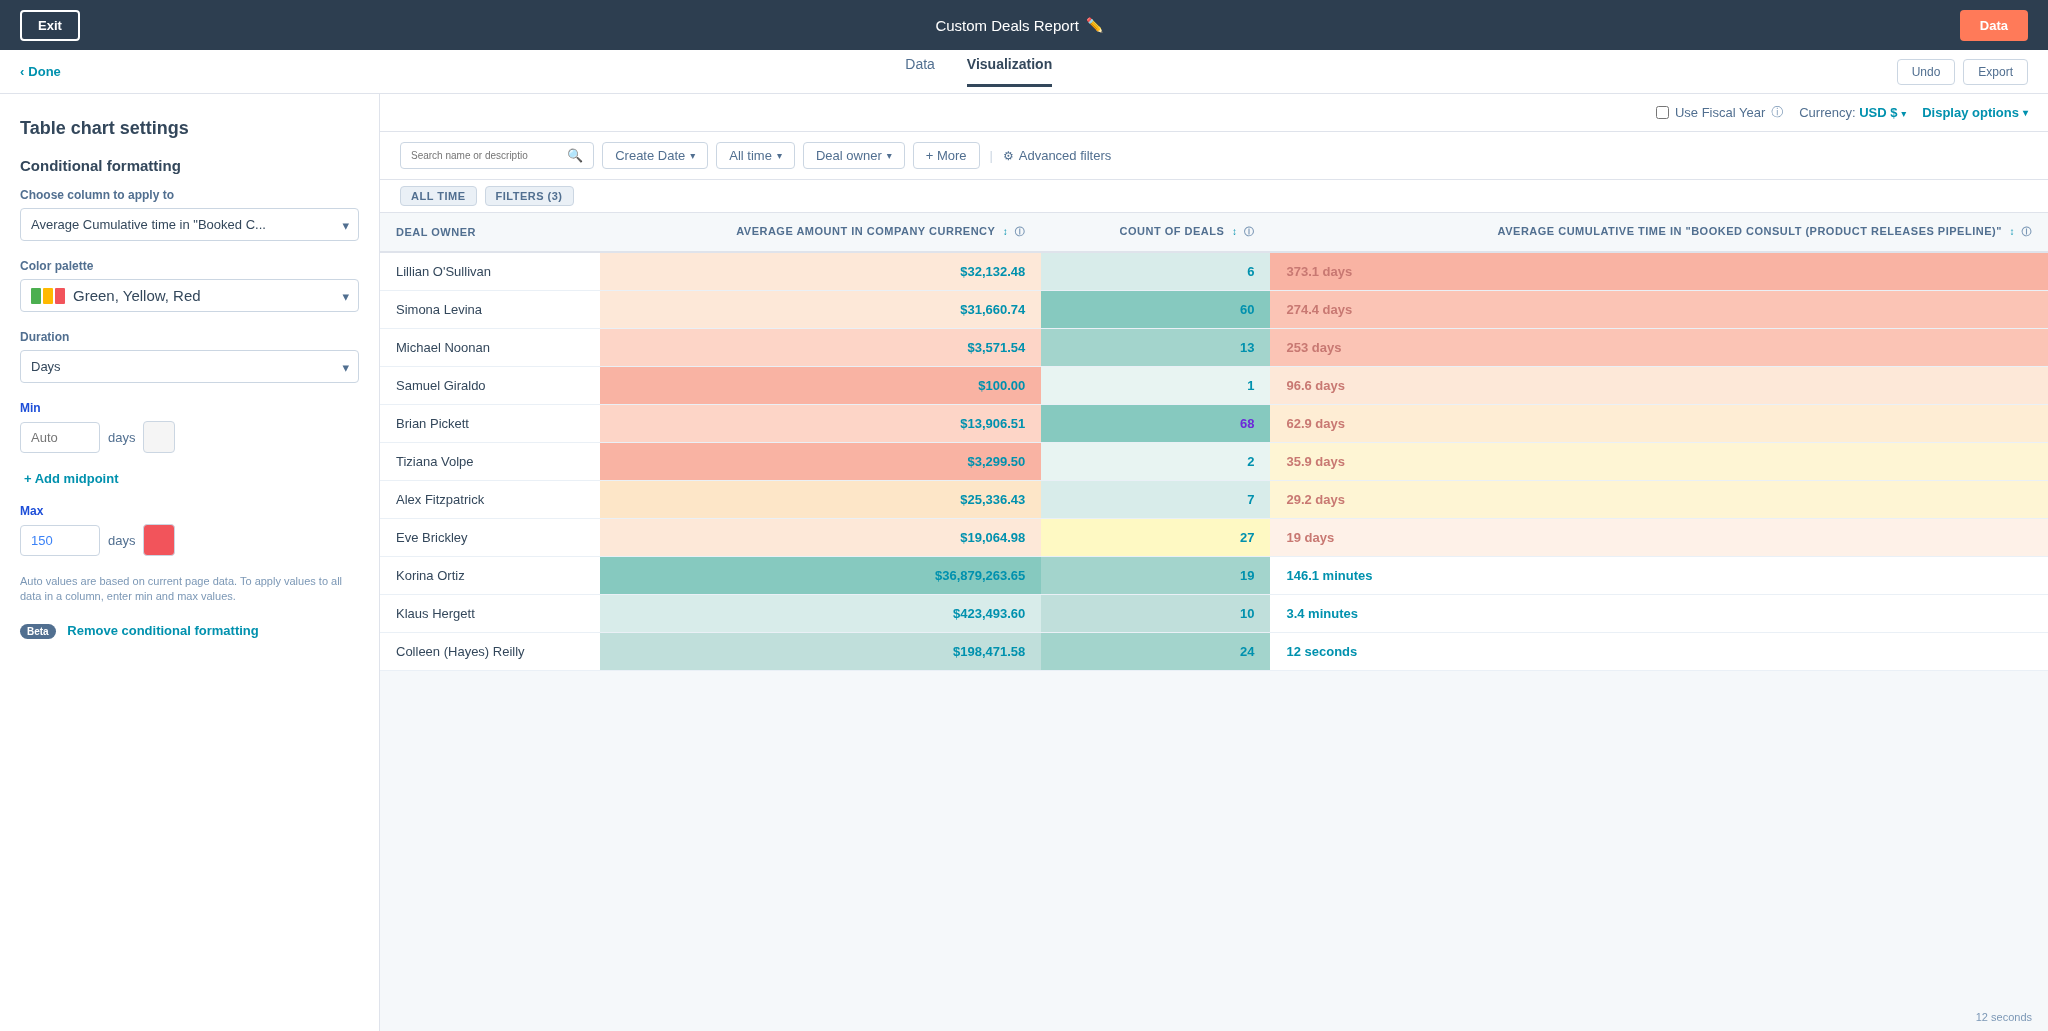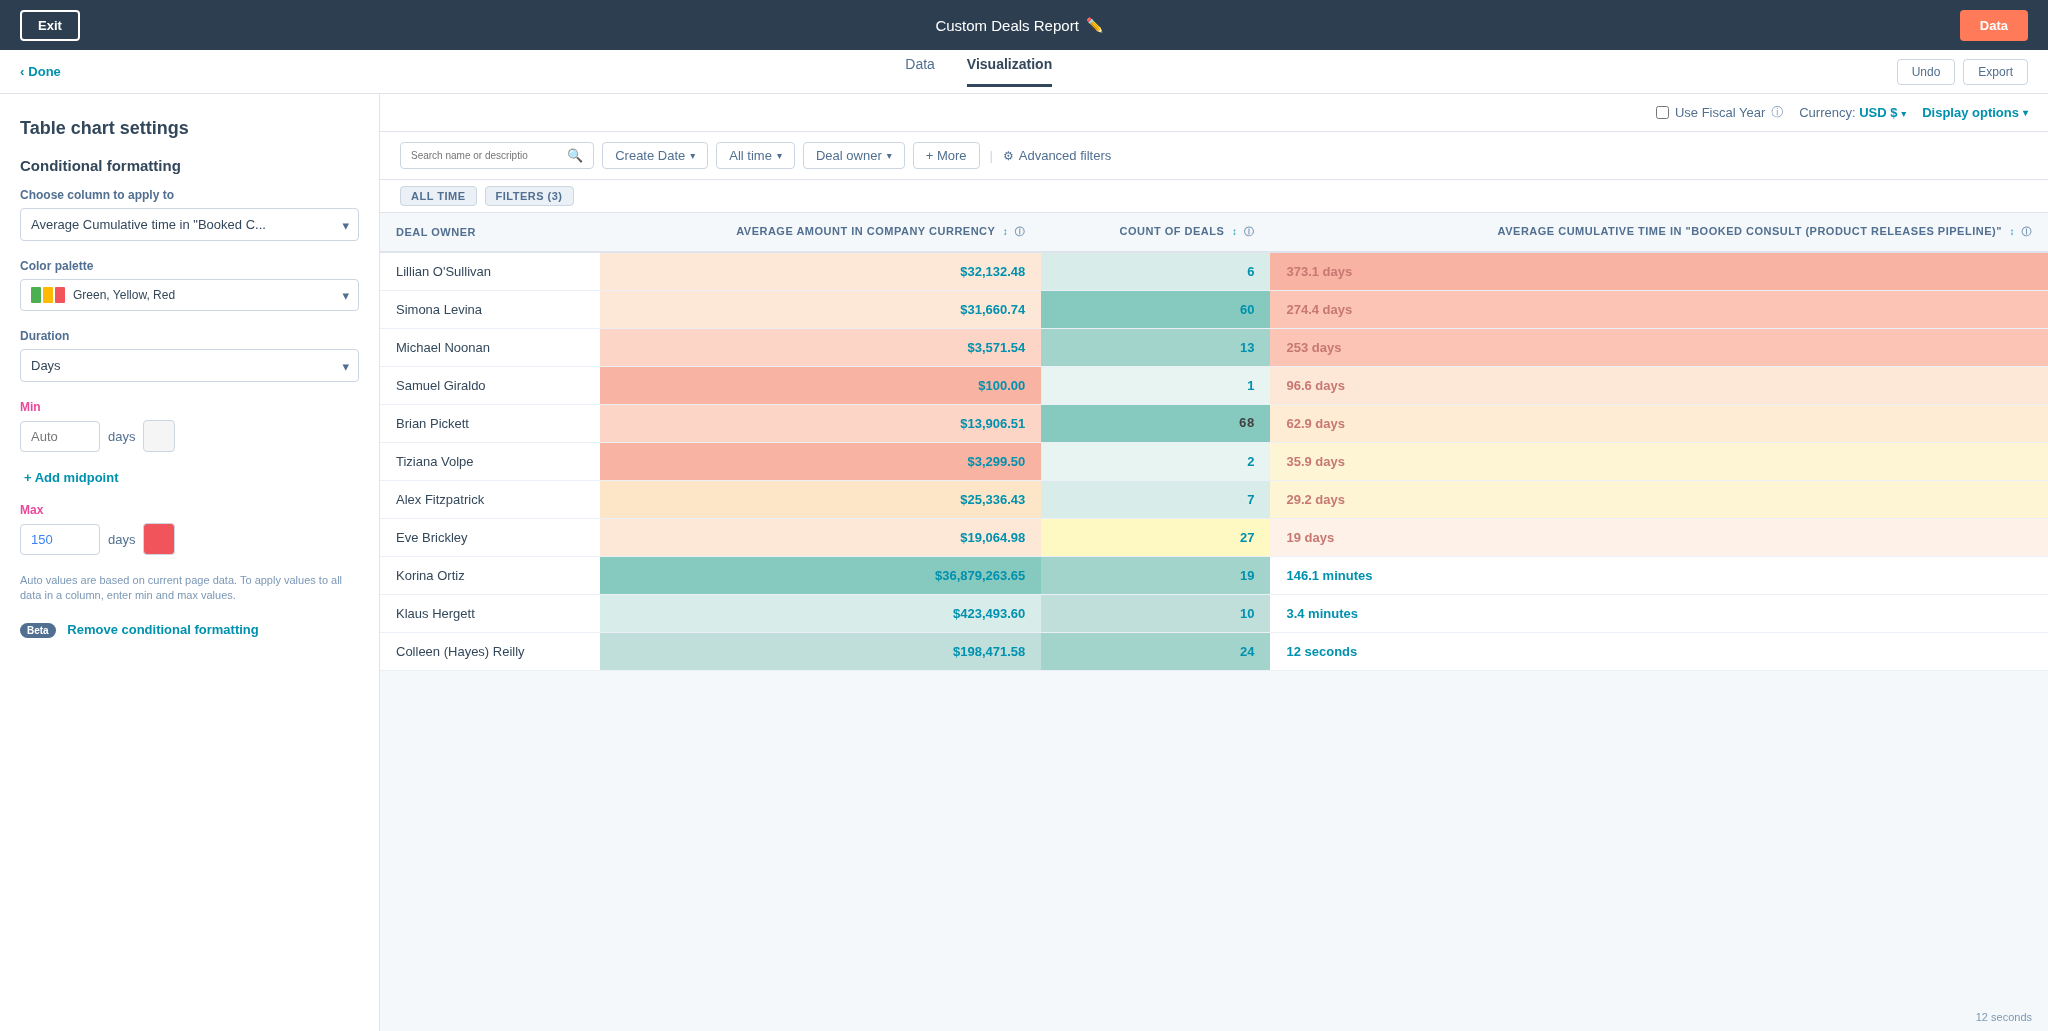--- a/index.html
+++ b/index.html
@@ -162,21 +162,21 @@
 
     .min-max-row {
       display: flex;
       align-items: center;
       gap: 8px;
       margin-bottom: 14px;
     }
     .min-max-label {
       font-size: 12px;
       font-weight: 600;
-      color: #ec4899;
+      color: #1d4ed8;
       margin-bottom: 6px;
     }
     .number-input {
       border: 1px solid #cbd6e2;
       border-radius: 4px;
       padding: 7px 10px;
       font-size: 13px;
       color: #3b82f6;
       width: 80px;
     }
@@ -447,21 +447,21 @@
 
     <div class="form-group">
       <label class="form-label">Color palette</label>
       <div class="select-wrapper">
         <div style="display:flex;align-items:center;border:1px solid #cbd6e2;border-radius:4px;padding:7px 32px 7px 10px;background:#fff;gap:8px;cursor:pointer;">
           <div class="color-swatch">
             <div class="swatch-g"></div>
             <div class="swatch-y"></div>
             <div class="swatch-r"></div>
           </div>
-          <span style="font-size:12px;color:#33475b;">Green, Yellow, Red</span>
+          <span style="font-size:15px;color:#33475b;">Green, Yellow, Red</span>
         </div>
         <span class="select-arrow">▾</span>
       </div>
     </div>
 
     <div class="form-group">
       <label class="form-label">Duration</label>
       <div class="select-wrapper">
         <select class="form-select"><option>Days</option></select>
         <span class="select-arrow">▾</span>
@@ -593,21 +593,21 @@
   </tr>
             <tr>
     <td style="color:#33475b;">Samuel Giraldo</td>
     <td class="right amount" style="background:#f9b3a3;color:#0091ae;">$100.00</td>
     <td class="count" style="background:#e8f4f2;color:#0091ae;">1</td>
     <td class="days-val" style="background:#fde8d8;color:#c87872;">96.6 days</td>
   </tr>
             <tr>
     <td style="color:#33475b;">Brian Pickett</td>
     <td class="right amount" style="background:#fdd5c7;color:#0091ae;">$13,906.51</td>
-    <td class="count" style="background:#86c9bf;color:#404040;font-family:Liberation Mono, monospace;">68</td>
+    <td class="count" style="background:#86c9bf;color:#6d28d9;">68</td>
     <td class="days-val" style="background:#feedd4;color:#c87872;">62.9 days</td>
   </tr>
             <tr>
     <td style="color:#33475b;">Tiziana Volpe</td>
     <td class="right amount" style="background:#f9b3a3;color:#0091ae;">$3,299.50</td>
     <td class="count" style="background:#e8f4f2;color:#0091ae;">2</td>
     <td class="days-val" style="background:#fef5d4;color:#c87872;">35.9 days</td>
   </tr>
             <tr>
     <td style="color:#33475b;">Alex Fitzpatrick</td>

